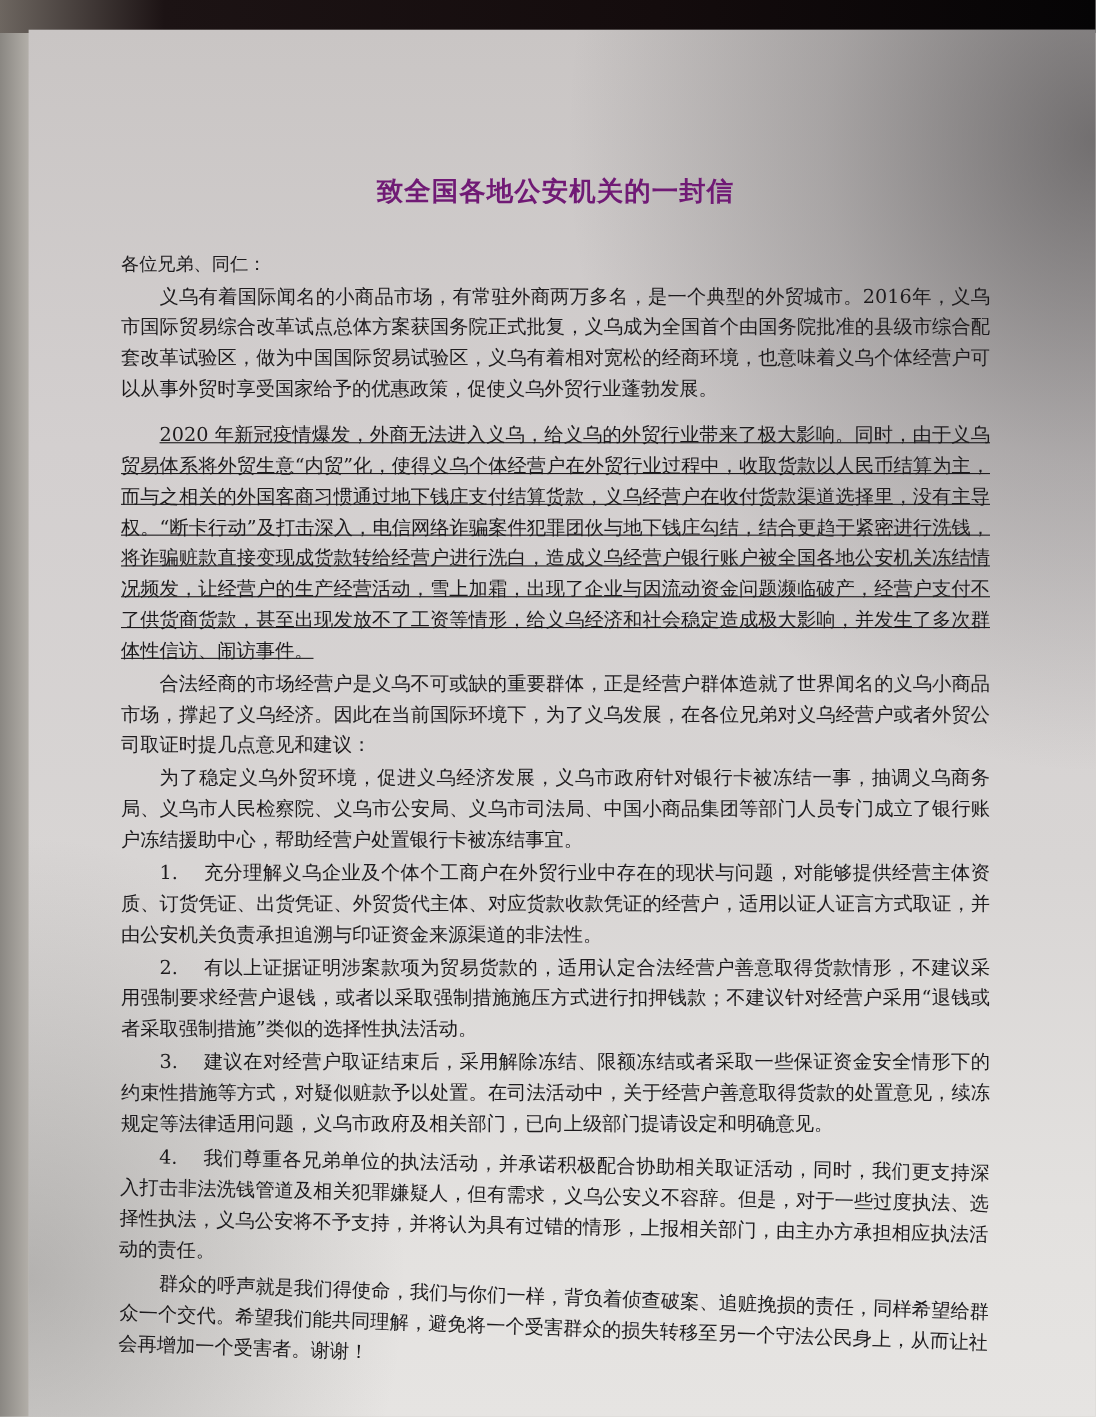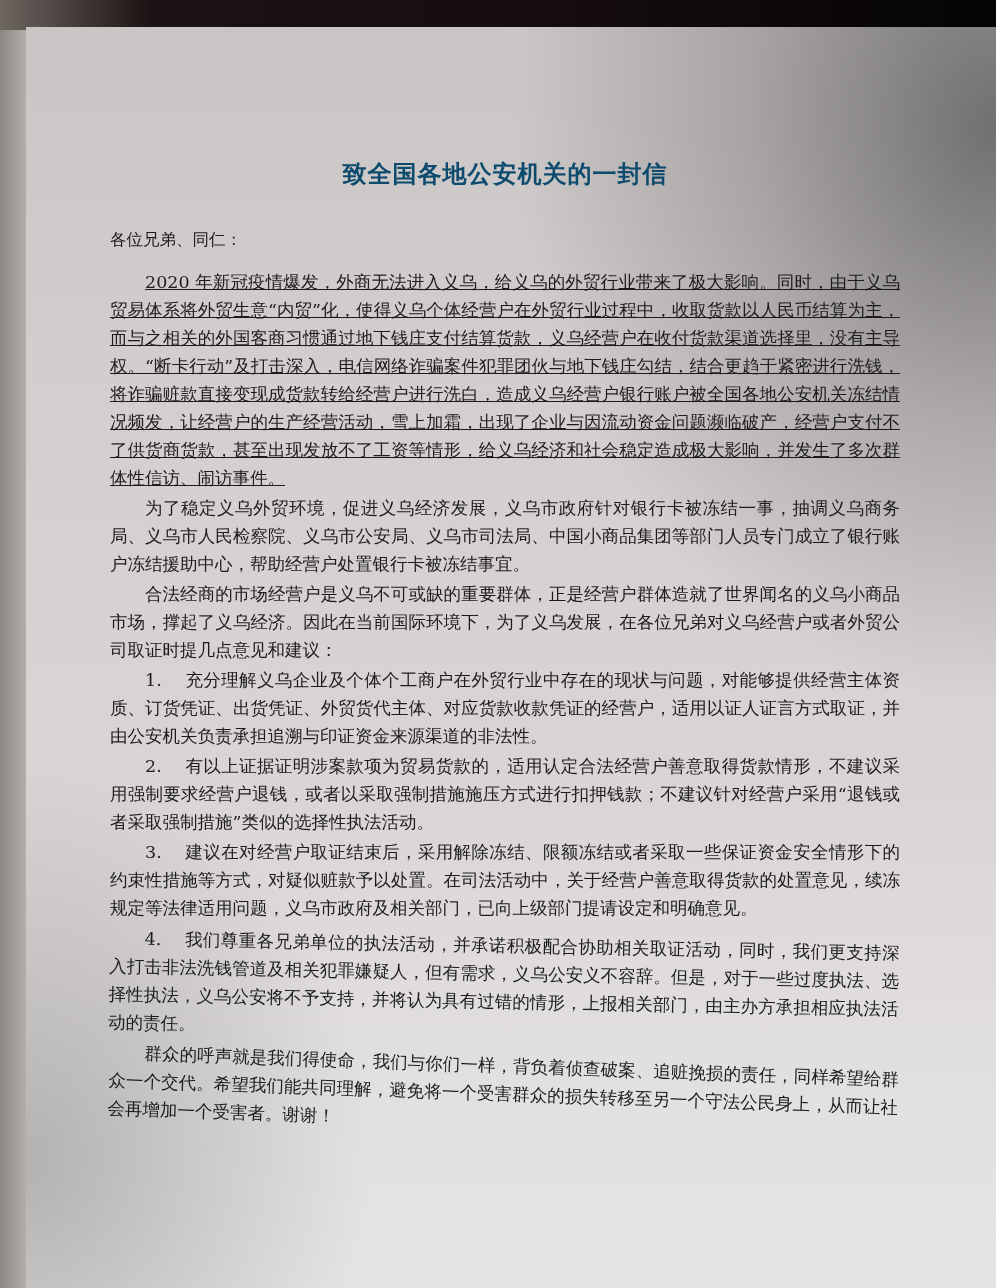--- a/index.html
+++ b/index.html
@@ -18,21 +18,21 @@
         radial-gradient(ellipse at 100% 8%, rgba(40,38,40,0.55) 0%, rgba(60,58,60,0.25) 18%, rgba(0,0,0,0) 35%),
         radial-gradient(ellipse at 0% 90%, rgba(90,88,86,0.35) 0%, rgba(0,0,0,0) 25%),
         linear-gradient(180deg, #c9c5c4 0%, #d3cfcf 30%, #d8d5d4 60%, #e3e1df 85%, #e6e4e2 100%);
     }
     .content {
       position: absolute; left: 110px; top: 160px; width: 790px;
       color: #1d1b1d; font-size: 17.5px; line-height: 28px;
     }
     .title {
       text-align: center; font-size: 24px; font-weight: bold; letter-spacing: 1px;
-      margin: 0 0 38px 0; color: #0c4a6e;
+      margin: 0 0 38px 0; color: #701a75;
     }
     .salutation { margin: 15px 0 2px 0; font-size: 16.5px; }
     p.para { margin: 0 0 2px 0; text-indent: 2em; text-align: justify; }
     p.para.gap { margin-top: 14px; text-decoration: underline; }
     .item { margin: 0 0 2px 0; text-indent: 2em; text-align: justify; }
     .item .num { display: inline-block; width: 40px; text-indent: 0; }
     .tilted {
       transform: rotate(1.1deg); transform-origin: 0 0;
     }
     .tilted2 {
@@ -45,23 +45,24 @@
 <div class="top-shadow"></div>
 
 <div class="paper">
 </div>
 
 <div class="content">
   <div class="title">致全国各地公安机关的一封信</div>
 
   <div class="salutation">各位兄弟、同仁：</div>
 
+  <p class="para">义乌有着国际闻名的小商品市场，有常驻外商两万多名，是一个典型的外贸城市。2016年，义乌市国际贸易综合改革试点总体方案获国务院正式批复，义乌成为全国首个由国务院批准的县级市综合配套改革试验区，做为中国国际贸易试验区，义乌有着相对宽松的经商环境，也意味着义乌个体经营户可以从事外贸时享受国家给予的优惠政策，促使义乌外贸行业蓬勃发展。</p>
   <p class="para gap">2020 年新冠疫情爆发，外商无法进入义乌，给义乌的外贸行业带来了极大影响。同时，由于义乌贸易体系将外贸生意“内贸”化，使得义乌个体经营户在外贸行业过程中，收取货款以人民币结算为主，而与之相关的外国客商习惯通过地下钱庄支付结算货款，义乌经营户在收付货款渠道选择里，没有主导权。“断卡行动”及打击深入，电信网络诈骗案件犯罪团伙与地下钱庄勾结，结合更趋于紧密进行洗钱，将诈骗赃款直接变现成货款转给经营户进行洗白，造成义乌经营户银行账户被全国各地公安机关冻结情况频发，让经营户的生产经营活动，雪上加霜，出现了企业与因流动资金问题濒临破产，经营户支付不了供货商货款，甚至出现发放不了工资等情形，给义乌经济和社会稳定造成极大影响，并发生了多次群体性信访、闹访事件。</p>
+  <p class="para">合法经商的市场经营户是义乌不可或缺的重要群体，正是经营户群体造就了世界闻名的义乌小商品市场，撑起了义乌经济。因此在当前国际环境下，为了义乌发展，在各位兄弟对义乌经营户或者外贸公司取证时提几点意见和建议：</p>
   <p class="para">为了稳定义乌外贸环境，促进义乌经济发展，义乌市政府针对银行卡被冻结一事，抽调义乌商务局、义乌市人民检察院、义乌市公安局、义乌市司法局、中国小商品集团等部门人员专门成立了银行账户冻结援助中心，帮助经营户处置银行卡被冻结事宜。</p>
-  <p class="para">合法经商的市场经营户是义乌不可或缺的重要群体，正是经营户群体造就了世界闻名的义乌小商品市场，撑起了义乌经济。因此在当前国际环境下，为了义乌发展，在各位兄弟对义乌经营户或者外贸公司取证时提几点意见和建议：</p>
 
   <div class="item">
     <span class="num">1.</span><span>充分理解义乌企业及个体个工商户在外贸行业中存在的现状与问题，对能够提供经营主体资质、订货凭证、出货凭证、外贸货代主体、对应货款收款凭证的经营户，适用以证人证言方式取证，并由公安机关负责承担追溯与印证资金来源渠道的非法性。</span>
   </div>
   <div class="item">
     <span class="num">2.</span><span>有以上证据证明涉案款项为贸易货款的，适用认定合法经营户善意取得货款情形，不建议采用强制要求经营户退钱，或者以采取强制措施施压方式进行扣押钱款；不建议针对经营户采用“退钱或者采取强制措施”类似的选择性执法活动。</span>
   </div>
   <div class="item">
     <span class="num">3.</span><span>建议在对经营户取证结束后，采用解除冻结、限额冻结或者采取一些保证资金安全情形下的约束性措施等方式，对疑似赃款予以处置。在司法活动中，关于经营户善意取得货款的处置意见，续冻规定等法律适用问题，义乌市政府及相关部门，已向上级部门提请设定和明确意见。</span>
   </div>

